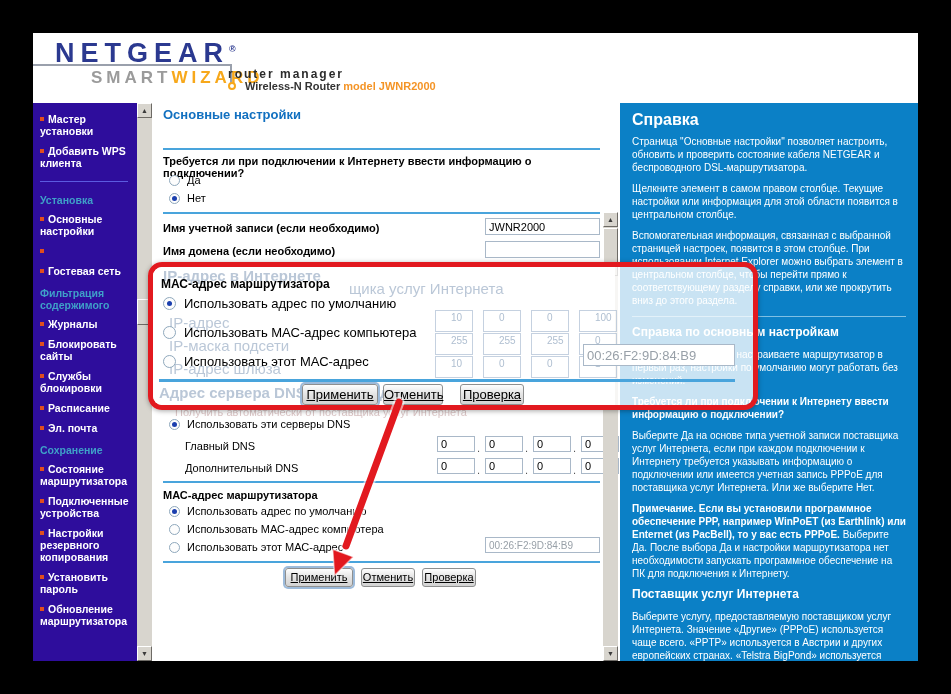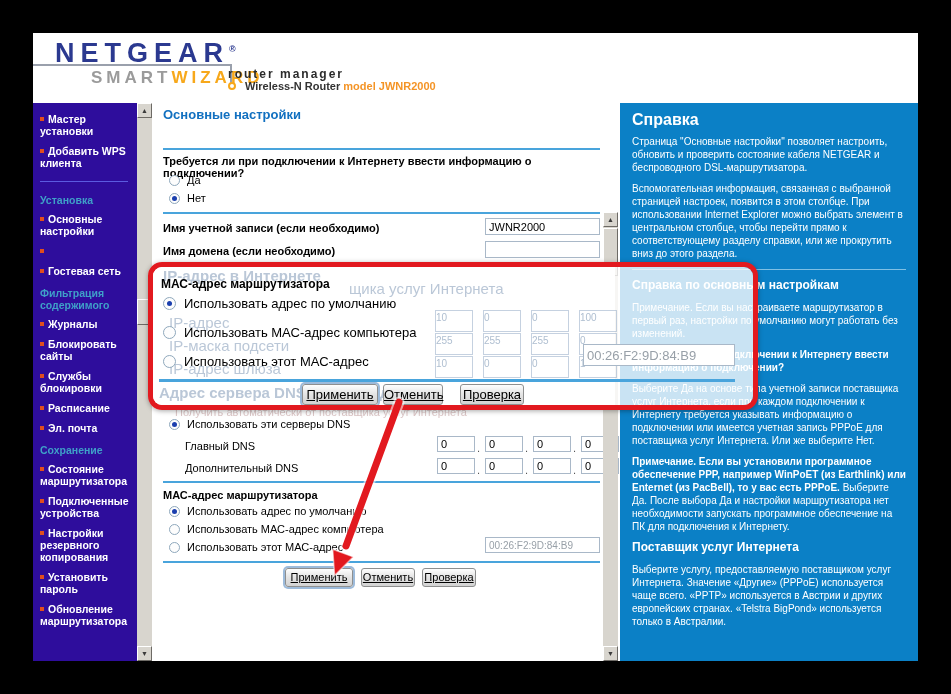--- a/index.html
+++ b/index.html
@@ -85,21 +85,21 @@
              box-shadow:0 1px 5px rgba(0,0,0,0.35); background:transparent; }
   .ov-white { position:absolute; left:0; top:0; width:462px; height:138px; background:#fff; }
   .ov-wash  { position:absolute; left:462px; top:0; width:138px; height:138px;
               background:rgba(255,255,255,0.78); }
   .ov-h { position:absolute; left:8px; top:10px; font-size:12px; font-weight:bold; }
   .ov-row { position:absolute; display:flex; align-items:center; gap:8px; font-size:13px; }
   .ov-radio { width:13px; height:13px; }
   .ov-radio.checked::after { left:3px; top:3px; }
   .ov-ghost { position:absolute; color:rgba(140,162,188,0.6); font-size:15px; }
   .ov-gbox { position:absolute; width:38px; height:22px; border:1px solid rgba(150,172,198,0.55);
-             color:rgba(140,162,188,0.7); font-size:10px; padding:1px 0; background:transparent; }
+             color:rgba(140,162,188,0.7); font-size:10px; padding:1px 15px; background:transparent; }
   .ov-rule { position:absolute; left:6px; top:112px; width:576px; height:3px; background:#49A4DC; }
   .ov-btn { position:absolute; top:117px; height:21px; font-size:13px; line-height:19px; }
   .ov-mac { position:absolute; left:430px; top:77px; width:152px; height:22px; font-size:13px; }
 
   #arrow { position:absolute; left:0; top:0; z-index:30; pointer-events:none; }
 </style>
 </head>
 <body>
 
 <div class="window">
@@ -205,20 +205,21 @@
 
   <div class="sb-main scroll">
     <div class="scroll-btn" style="top:0;">▲</div>
     <div class="scroll-thumb" style="top:16px; height:48px;"></div>
     <div class="scroll-btn" style="top:434px;">▼</div>
   </div>
 
   <div class="help">
     <div class="h1">Справка</div>
     <p>Страница "Основные настройки" позволяет настроить, обновить и проверить состояние кабеля NETGEAR и беспроводного DSL-маршрутизатора.</p>
+    <p>Щелкните элемент в самом правом столбце. Текущие настройки или информация для этой области появится в центральном столбце.</p>
     <p>Вспомогательная информация, связанная с выбранной страницей настроек, появится в этом столбце. При использовании Internet Explorer можно выбрать элемент в центральном столбце, чтобы перейти прямо к соответствующему разделу справки, или же прокрутить вниз до этого раздела.</p>
     <hr>
     <div class="h2">Справка по основным настройкам</div>
     <p>Примечание. Если вы настраиваете маршрутизатор в первый раз, настройки по умолчанию могут работать без изменений.</p>
     <p class="bold">Требуется ли при подключении к Интернету ввести информацию о подключении?</p>
     <p>Выберите Да на основе типа учетной записи поставщика услуг Интернета, если при каждом подключении к Интернету требуется указывать информацию о подключении или имеется учетная запись PPPoE для поставщика услуг Интернета. Или же выберите Нет.</p>
     <p><span class="bold">Примечание. Если вы установили программное обеспечение PPP, например WinPoET (из Earthlink) или Enternet (из PacBell), то у вас есть PPPoE.</span><span> Выберите Да. После выбора Да и настройки маршрутизатора нет необходимости запускать программное обеспечение на ПК для подключения к Интернету.</span></p>
     <div class="h2">Поставщик услуг Интернета</div>
     <p>Выберите услугу, предоставляемую поставщиком услуг Интернета. Значение «Другие» (PPPoE) используется чаще всего. «PPTP» используется в Австрии и других европейских странах. «Telstra BigPond» используется только в Австралии.</p>
 

